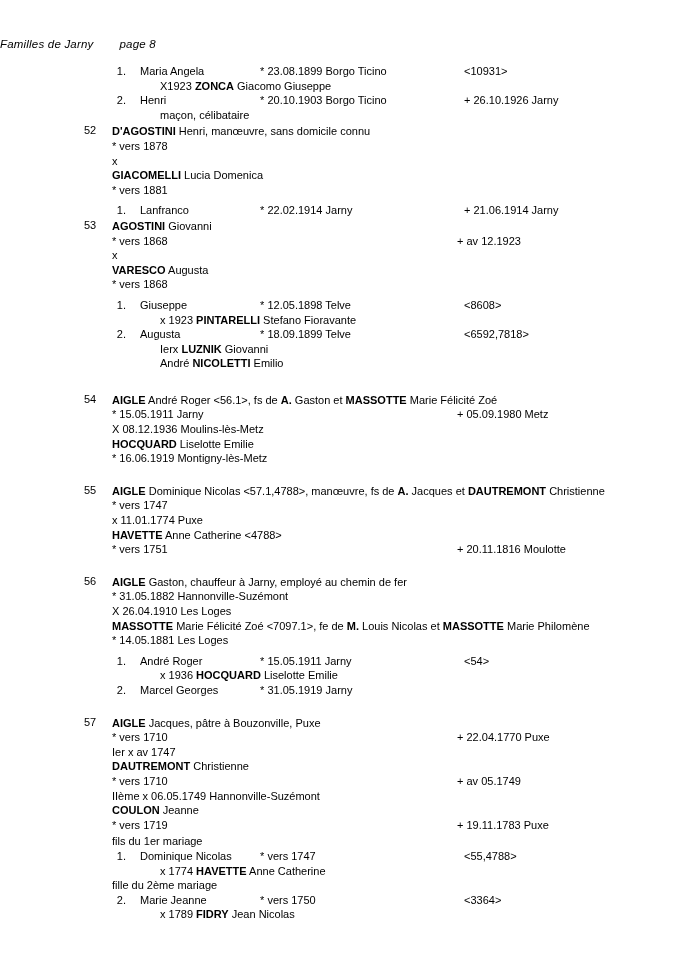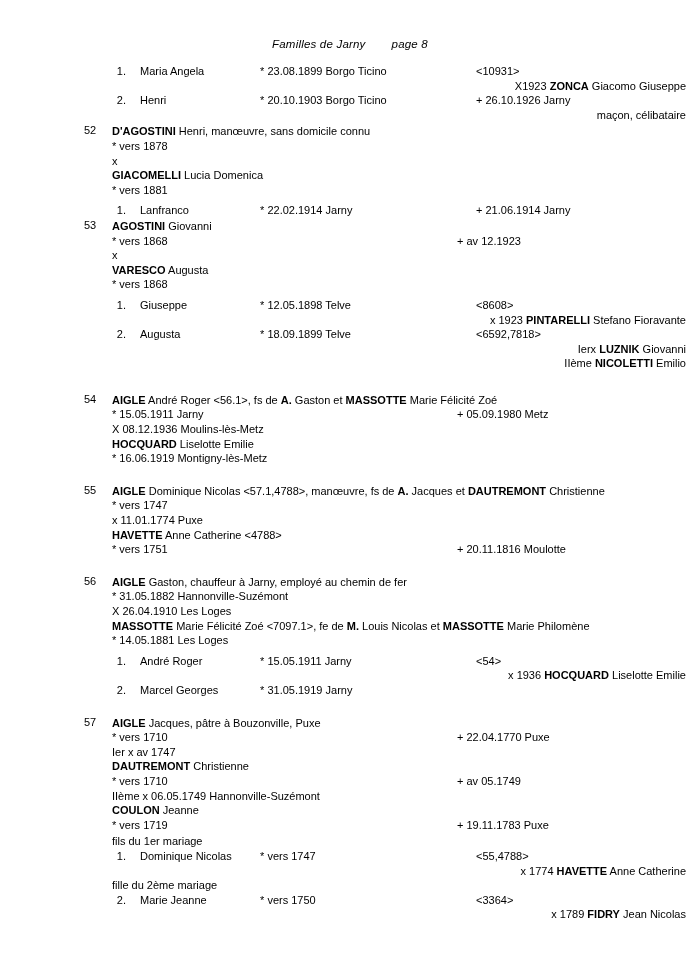--- a/index.html
+++ b/index.html
@@ -16,21 +16,21 @@
     position: relative;
     overflow: hidden;
   }
   .page {
     position: relative;
     width: 700px;
     height: 970px;
     box-sizing: border-box;
   }
   .header {
-    text-align: center;
+    text-align: left;
     font-style: italic;
     font-size: 11.5px;
     padding-top: 38px;
     letter-spacing: 0.2px;
   }
   .header .pg {
     font-style: italic;
     margin-left: 26px;
   }
 
@@ -90,29 +90,28 @@
   .child .nm {
     display: inline-block;
     min-width: 117px;
   }
   .child .dt {
     display: inline-block;
     min-width: 0;
   }
   .child .rt {
     position: absolute;
-    left: 364px;
+    left: 352px;
     top: 0;
   }
   .sub {
     position: relative;
     line-height: 14.6px;
     padding-left: 48px;
     white-space: nowrap;
-    text-align: right;
   }
   .note {
     position: relative;
     line-height: 14.6px;
     padding-left: 28px;
     white-space: nowrap;
   }
 </style>
 </head>
 <body>
@@ -191,21 +190,21 @@
         <div class="child">
           <span class="idx">2.</span>
           <span class="nm">Augusta</span>
           <span class="dt">* 18.09.1899 Telve</span>
           <span class="rt">&lt;6592,7818&gt;</span>
         </div>
         <div class="sub">
           <span>Ierx </span><b>LUZNIK</b><span> Giovanni</span>
         </div>
         <div class="sub">
-          <span>IIème </span><b>NICOLETTI</b><span> Emilio</span>
+          <span>André </span><b>NICOLETTI</b><span> Emilio</span>
         </div>
       </div>
     </div>
 
     <div class="entry" style="margin-top:22px;">
       <span class="num">54</span>
       <div class="line"><b>AIGLE</b><span> André Roger &lt;56.1&gt;, fs de </span><b>A.</b><span> Gaston et </span><b>MASSOTTE</b><span> Marie Félicité Zoé</span></div>
       <div class="line"><span>* 15.05.1911 Jarny</span><span class="right">+ 05.09.1980 Metz</span></div>
       <div class="line"><span>X 08.12.1936 Moulins-lès-Metz</span></div>
       <div class="line"><b>HOCQUARD</b><span> Liselotte Emilie</span></div>

